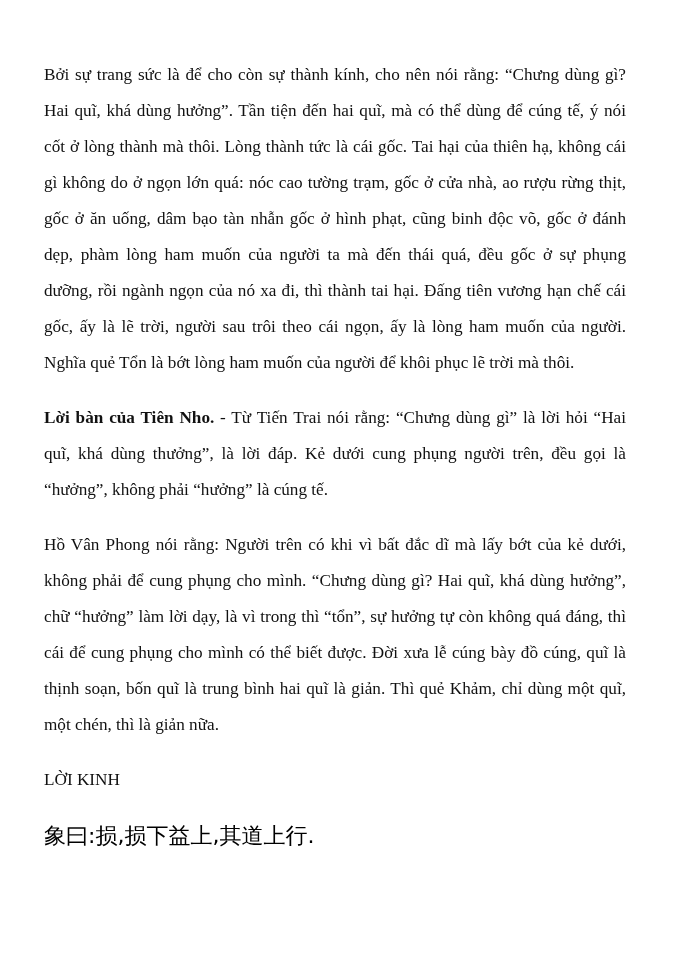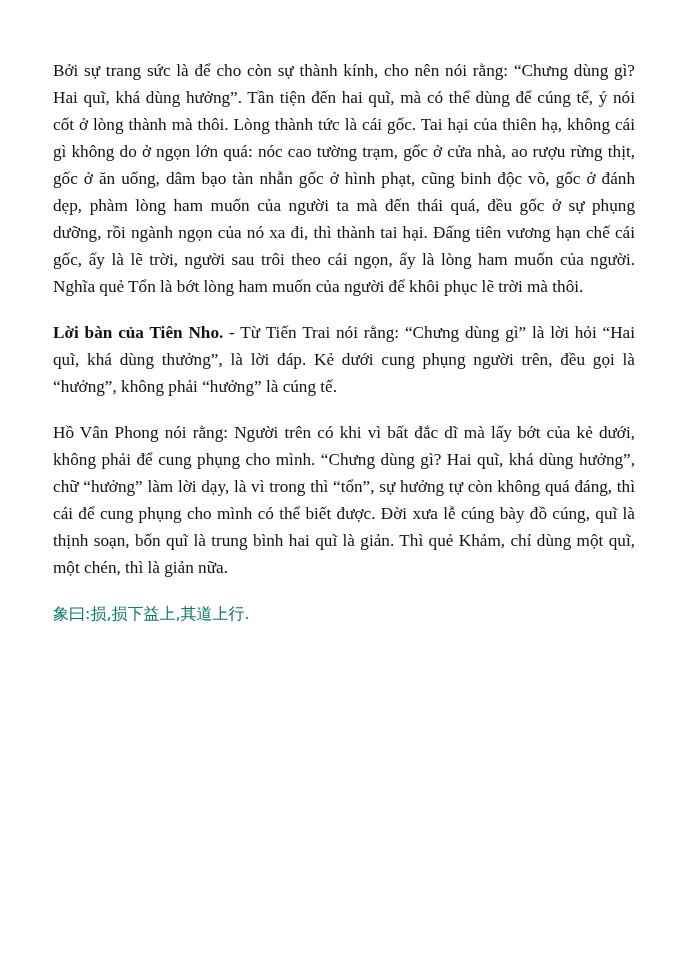--- a/index.html
+++ b/index.html
@@ -8,62 +8,63 @@
       background: #ffffff;
     }
     body {
       width: 700px;
       height: 960px;
       overflow: hidden;
       position: relative;
     }
     .page {
       position: absolute;
-      left: 53px;
+      left: 44px;
       top: 57px;
       width: 582px;
       color: #111111;
       font-family: "Liberation Serif", "DejaVu Serif", serif;
       font-size: 17.2px;
-      line-height: 27px;
+      line-height: 36px;
     }
     .para {
       margin: 0 0 19px 0;
       text-align: justify;
       text-align-last: left;
     }
     .lead {
       font-weight: bold;
     }
     .heading {
       margin: 0 0 20px 0;
     }
     .cjk {
       font-family: "DejaVu Sans", "Liberation Sans", sans-serif;
-      font-size: 16px;
+      font-size: 22px;
       margin: 0 0 20px 0;
-      color: #0f766e;
+      color: #000000;
     }
   </style>
 </head>
 <body>
 
 <div class="page">
 
   <p class="para">
     <span>Bởi sự trang sức là để cho còn sự thành kính, cho nên nói rằng: “Chưng dùng gì? Hai quĩ, khá dùng hưởng”. Tần tiện đến hai quĩ, mà có thể dùng để cúng tế, ý nói cốt ở lòng thành mà thôi. Lòng thành tức là cái gốc. Tai hại của thiên hạ, không cái gì không do ở ngọn lớn quá: nóc cao tường trạm, gốc ở cửa nhà, ao rượu rừng thịt, gốc ở ăn uống, dâm bạo tàn nhẫn gốc ở hình phạt, cũng binh độc võ, gốc ở đánh dẹp, phàm lòng ham muốn của người ta mà đến thái quá, đều gốc ở sự phụng dưỡng, rồi ngành ngọn của nó xa đi, thì thành tai hại. Đấng tiên vương hạn chế cái gốc, ấy là lẽ trời, người sau trôi theo cái ngọn, ấy là lòng ham muốn của người. Nghĩa quẻ Tổn là bớt lòng ham muốn của người để khôi phục lẽ trời mà thôi.</span>
   </p>
 
 
   <p class="para">
     <span class="lead">Lời bàn của Tiên Nho.</span><span> - Từ Tiến Trai nói rằng: “Chưng dùng gì” là lời hỏi “Hai quĩ, khá dùng thưởng”, là lời đáp. Kẻ dưới cung phụng người trên, đều gọi là “hưởng”, không phải “hưởng” là cúng tế.</span>
   </p>
 
   <p class="para">
     <span>Hồ Vân Phong nói rằng: Người trên có khi vì bất đắc dĩ mà lấy bớt của kẻ dưới, không phải để cung phụng cho mình. “Chưng dùng gì? Hai quĩ, khá dùng hưởng”, chữ “hưởng” làm lời dạy, là vì trong thì “tổn”, sự hưởng tự còn không quá đáng, thì cái để cung phụng cho mình có thể biết được. Đời xưa lễ cúng bày đồ cúng, quĩ là thịnh soạn, bốn quĩ là trung bình hai quĩ là giản. Thì quẻ Khảm, chỉ dùng một quĩ, một chén, thì là giản nữa.</span>
   </p>
 
+  <p class="heading">LỜI KINH</p>
 
   <p class="cjk">象曰:损,损下益上,其道上行.</p>
 
 
 
 </div>
 
 </body></html>

